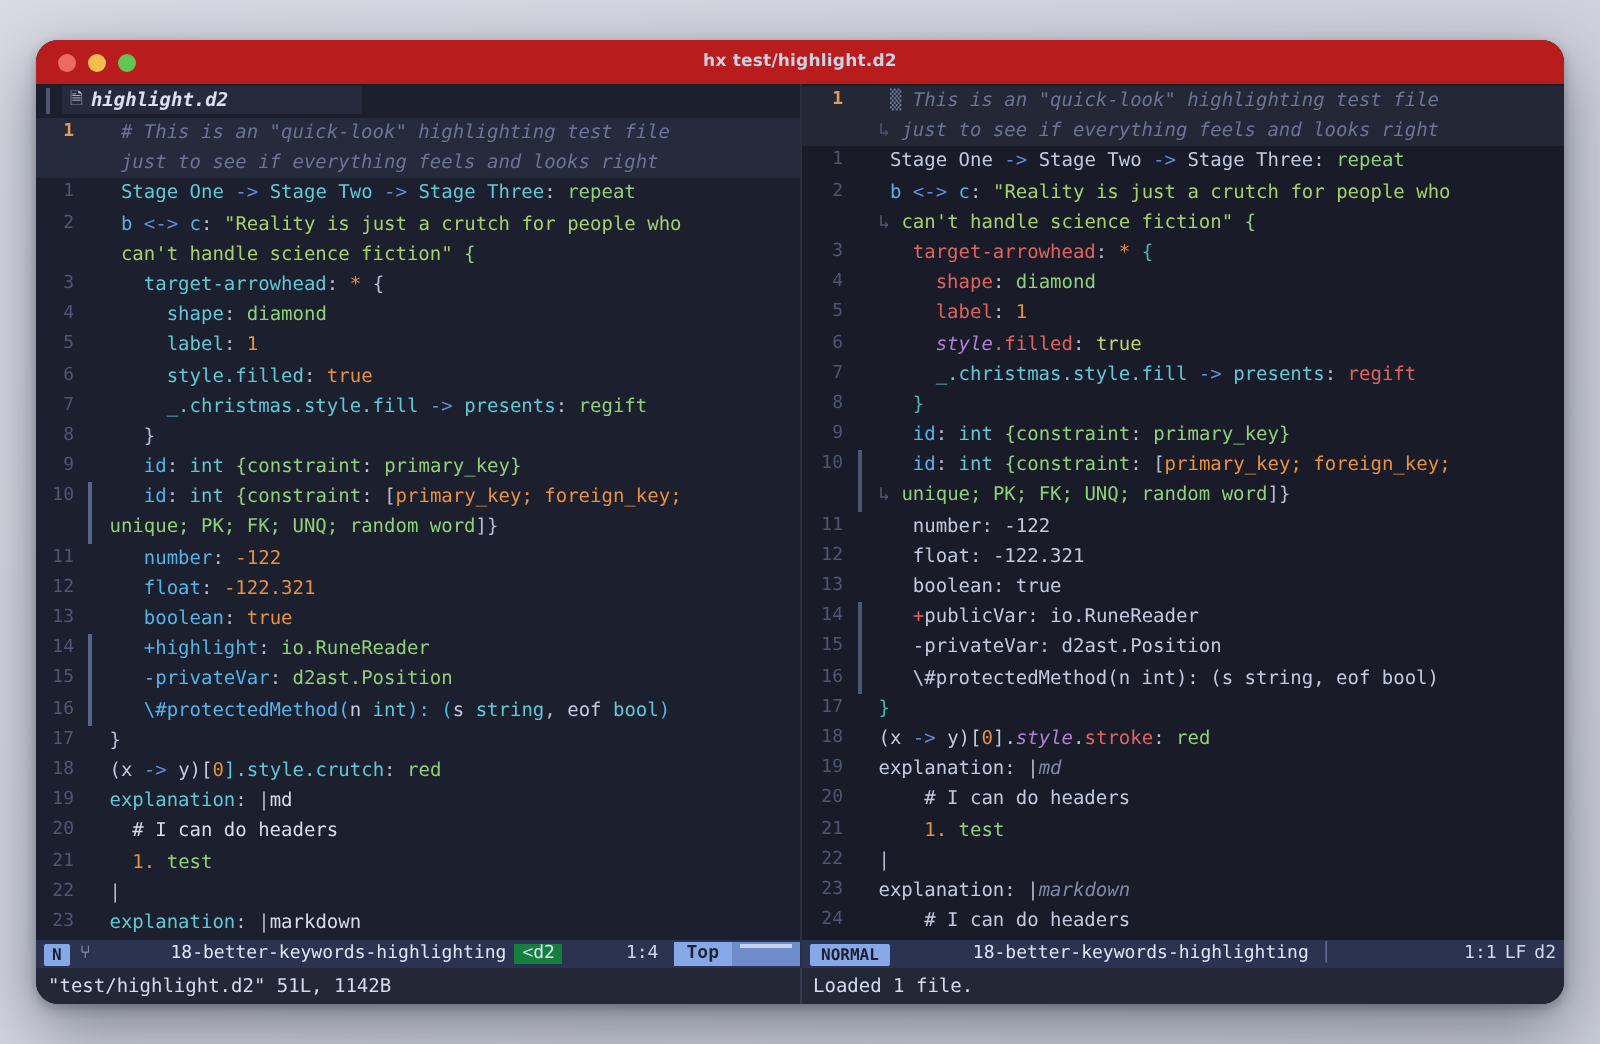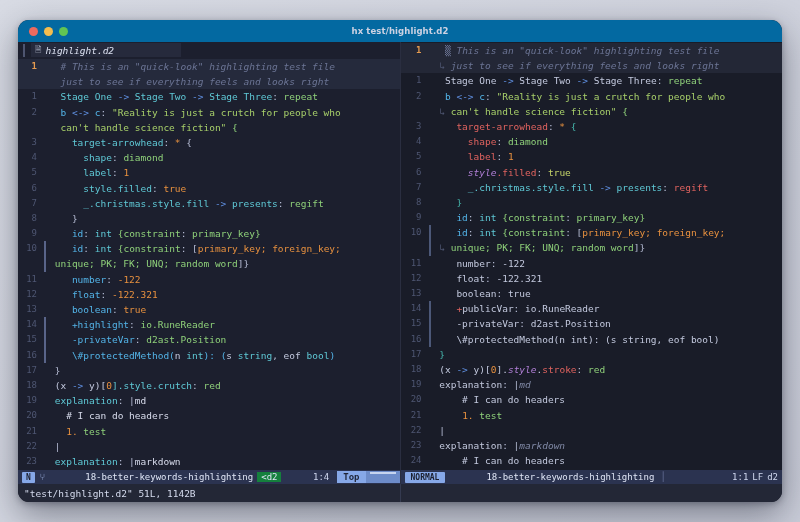--- a/index.html
+++ b/index.html
@@ -20,21 +20,21 @@
     border-radius:11px;
     overflow:hidden;
     background:#1b1e2b;
     box-shadow:0 12px 34px rgba(20,24,40,.45), 0 2px 6px rgba(20,24,40,.30);
     display:flex; flex-direction:column;
   }
 
   
   .titlebar{
     height:22px; flex:0 0 22px;
-    background:#0369a1;
+    background:#b91c1c;
     display:flex; align-items:center;
     position:relative;
   }
   .traffic{ display:flex; gap:6px; padding-left:11px; }
   .dot{ width:9px;height:9px;border-radius:50%; }
   .dot.red{background:#ec6a5f;}
   .dot.yellow{background:#f4bd4f;}
   .dot.green{background:#61c554;}
   .title{
     position:absolute; left:0; right:0; text-align:center;
@@ -61,21 +61,21 @@
   .tab-indicator{
     width:2px; height:13px; background:#4e5570; margin-left:5px; margin-right:6px;
   }
   .tab{
     display:flex; align-items:center; gap:4px;
     background:#262a3c; height:14px; padding:0 10px 0 4px;
     min-width:150px;
   }
   .tab .ficon{ font-size:8px; color:#c8cde0; }
   .tab .fname{
-    color:#dbe0f0; font-style:italic; font-weight:normal; font-size:9.5px;
+    color:#dbe0f0; font-style:italic; font-weight:bold; font-size:9.5px;
   }
 
   
   .code{
     flex:1; min-height:0; overflow:hidden;
     font-size:9.5px; line-height:15.2px;
     padding-top:1px;
     position:relative;
   }
   .row{ display:flex; height:15.2px; align-items:center; white-space:pre; }
@@ -290,15 +290,16 @@
         <span class="st-meta">1:1</span>
         <span class="st-meta">LF</span>
         <span class="st-meta">d2</span>
       </div>
     </div>
   </div>
 
   <div class="cmdrow">
     <div class="cmdcell">"test/highlight.d2" 51L, 1142B</div>
     <div class="cmd-div"></div>
+    <div class="cmdcell">Loaded 1 file.</div>
   </div>
 
 </div>
 
 </body></html>

